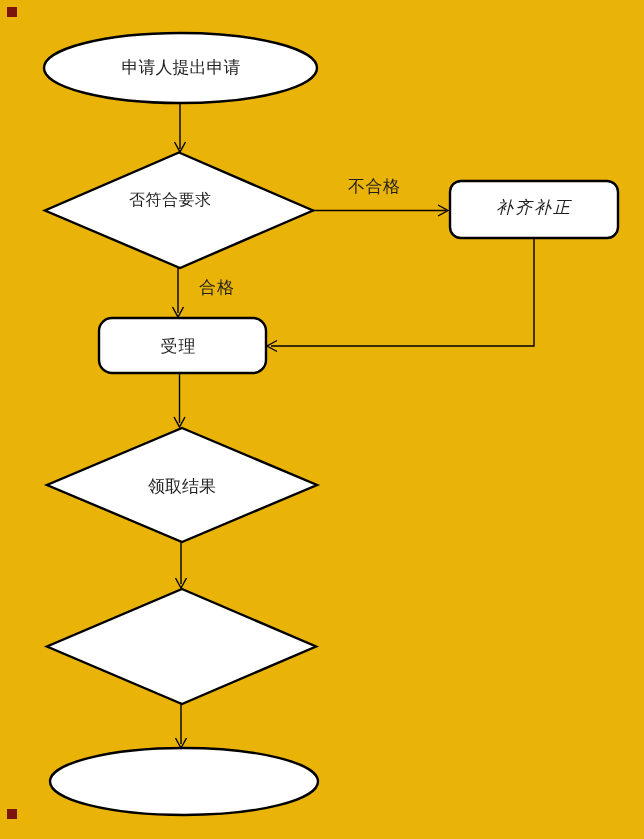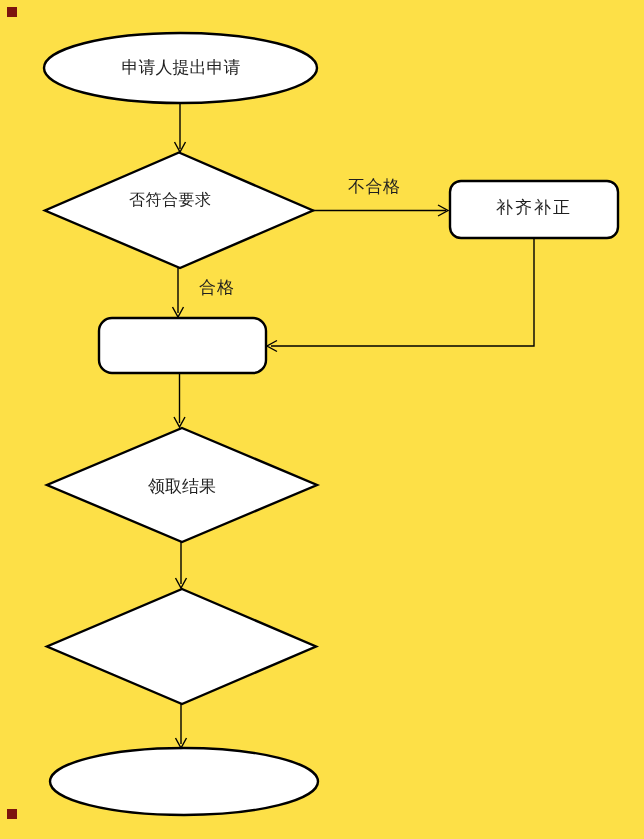--- a/index.html
+++ b/index.html
@@ -4,21 +4,21 @@
 <style>
   html, body {
     margin: 0;
     padding: 0;
     background: #ffffff;
   }
   .canvas {
     position: relative;
     width: 644px;
     height: 839px;
-    background: #fde047;
+    background: #eab308;
     overflow: hidden;
     font-family: "Liberation Serif", "DejaVu Serif", serif;
     color: #1f1f1f;
   }
   .flow-svg {
     position: absolute;
     left: 0;
     top: 0;
     width: 644px;
     height: 839px;
@@ -51,21 +51,21 @@
     position: absolute;
     left: 129px;
     top: 186px;
     width: 118px;
     font-size: 16px;
     line-height: 27px;
     text-align: left;
   }
   .check-line-1 { letter-spacing: 6px; }
   .check-line-2 { letter-spacing: 0.5px; }
-  .spaced { letter-spacing: 2px; }
+  .spaced { letter-spacing: 2px; font-style: italic; }
   .corner-mark {
     position: absolute;
     width: 10px;
     height: 10px;
     background: #7c140e;
   }
   .corner-mark.tl { left: 7px; top: 7px; }
   .corner-mark.bl { left: 7px; top: 809px; }
 </style>
 </head>
@@ -109,20 +109,21 @@
   </svg>
 
   <div class="lbl center" style="left:46px; top:57px; width:270px;">申请人提出申请</div>
 
   <div class="check-block">
     <div class="check-line-2">否符合要求</div>
   </div>
 
   <div class="lbl center spaced" style="left:450px; top:197px; width:168px;">补齐补正</div>
 
+  <div class="lbl center" style="left:99px; top:336px; width:159px; letter-spacing:1px;">受理</div>
 
   <div class="lbl center" style="left:47px; top:476px; width:270px;">领取结果</div>
 
 
 
   <div class="lbl" style="left:348px; top:176px; letter-spacing:0.5px;">不合格</div>
 
   <div class="lbl" style="left:199px; top:277px; letter-spacing:1px;">合格</div>
 
 </div>

